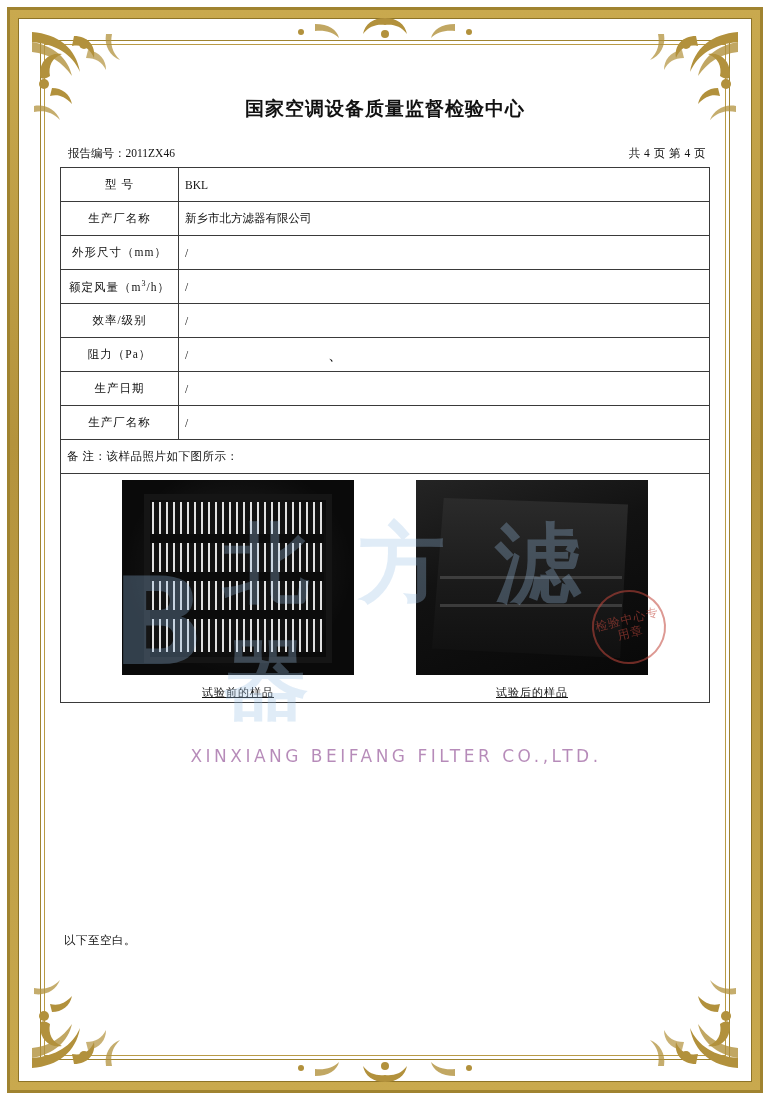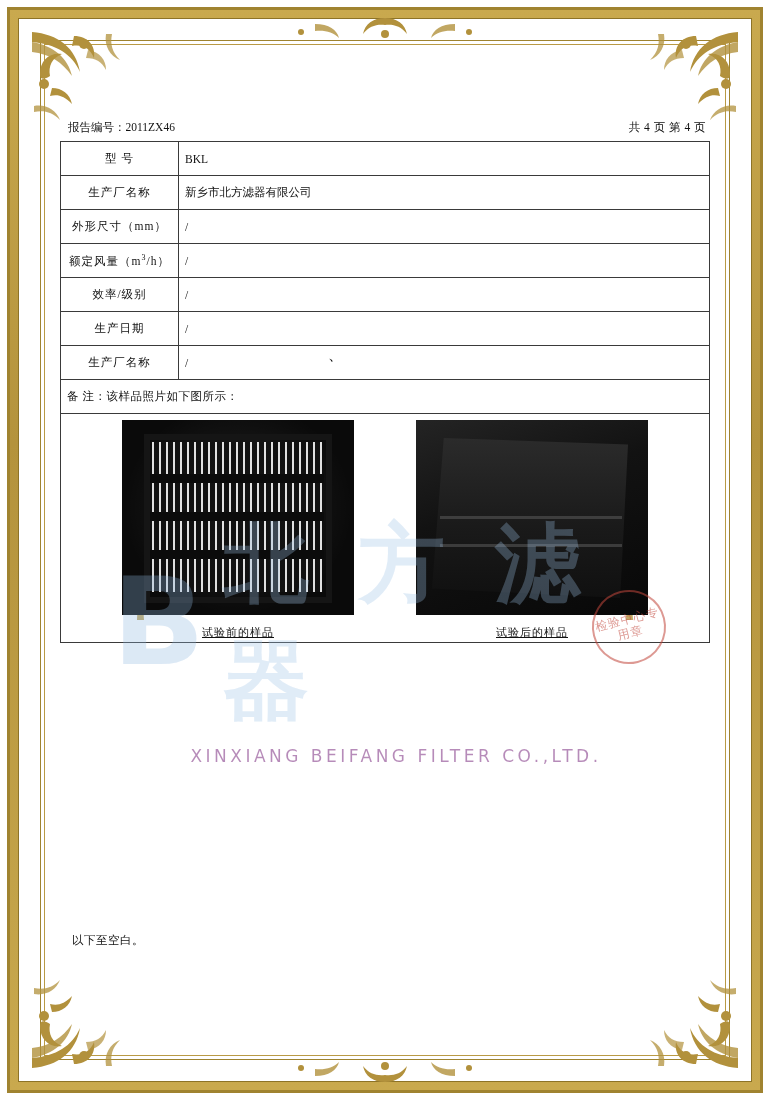--- a/index.html
+++ b/index.html
@@ -178,21 +178,21 @@
     font-size: 11px;
     letter-spacing: 1px;
     color: #111;
   }
   .mark-stroke {
     position: absolute;
     font-size: 15px; color: #111;
   }
   .blank-note {
     position: absolute;
-    left: 12px; bottom: 92px;
+    left: 4px; bottom: 92px;
     font-size: 11.5px;
     letter-spacing: .5px;
     color: #111;
   }
 
   
   .watermark {
     position: absolute;
     left: 52px; right: 30px; top: 440px;
     height: 200px;
@@ -362,20 +362,21 @@
         <path d="M130 6 C142 6 150 12 152 22 C146 14 138 12 130 13 C122 12 114 14 108 22 C110 12 118 6 130 6 Z"></path>
         <circle cx="130" cy="22" r="4"></circle>
         <path d="M60 12 C74 12 82 18 84 26 C78 20 70 18 60 19 Z" opacity=".8"></path>
         <path d="M200 12 C186 12 178 18 176 26 C182 20 190 18 200 19 Z" opacity=".8"></path>
       </g>
     </svg>
   </div>
 
   <div class="content">
 
+    <div class="title-main">国家空调设备质量监督检验中心</div>
 
     <div class="meta-row">
       <div class="meta-left">报告编号：2011ZX46</div>
       <div class="meta-right">共 4 页  第 4 页</div>
     </div>
 
     <table class="report">
       <tbody>
       <tr>
         <td class="lbl">型  号</td>
@@ -388,20 +389,24 @@
       <tr>
         <td class="lbl">外形尺寸（mm）</td>
         <td class="val">/</td>
       </tr>
       <tr>
         <td class="lbl">额定风量（m<span class="sup">3</span>/h）</td>
         <td class="val">/</td>
       </tr>
       <tr>
         <td class="lbl">效率/级别</td>
+        <td class="val">/</td>
+      </tr>
+      <tr>
+        <td class="lbl">阻力（Pa）</td>
         <td class="val">/</td>
       </tr>
       <tr>
         <td class="lbl">生产日期</td>
         <td class="val">/</td>
       </tr>
       <tr>
         <td class="lbl">生产厂名称</td>
         <td class="val">/</td>
       </tr>

